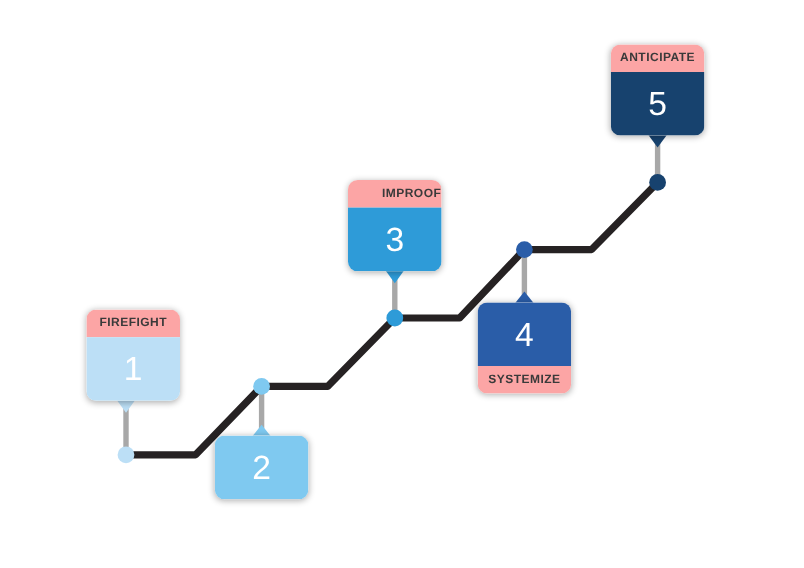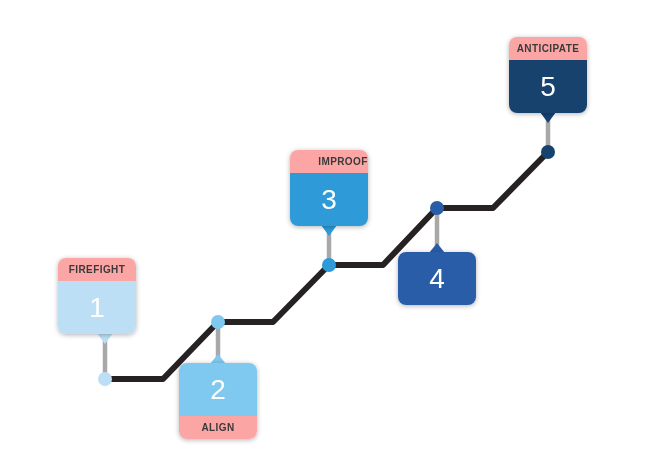--- a/index.html
+++ b/index.html
@@ -70,37 +70,37 @@
     <polygon points="429,253 445,253 437,243" fill="#2A5DA8"></polygon>
     <polygon points="540,112 556,112 548,123" fill="#17426E"></polygon>
 
     <circle cx="105" cy="379" r="7" fill="#BCDFF6"></circle>
     <circle cx="218" cy="322" r="7" fill="#7FC9F0"></circle>
     <circle cx="329" cy="265" r="7" fill="#2E9BD8"></circle>
     <circle cx="437" cy="208" r="7" fill="#2A5DA8"></circle>
     <circle cx="548" cy="152" r="7" fill="#17426E"></circle>
   </svg>
 
-  <div class="card" style="left:58px; top:258px">
+  <div class="card" style="left:72px; top:258px">
     <div class="card-label" style="color: rgb(58, 58, 58);">FIREFIGHT</div>
     <div class="card-number" style="background-color: rgb(188, 223, 246);">1</div>
   </div>
 
   <div class="card" style="left:179px; top:363px">
     <div class="card-number" style="background-color: rgb(127, 201, 240);">2</div>
-    <div class="card-label" style="color: rgb(58, 58, 58);">ALIGN</div>
   </div>
 
   <div class="card" style="left:290px; top:150px">
     <div class="card-label" style="color: rgb(58, 58, 58); padding-left: 28px;">IMPROOF</div>
     <div class="card-number" style="background-color: rgb(46, 155, 216);">3</div>
   </div>
 
   <div class="card" style="left:398px; top:252px">
     <div class="card-number" style="background-color: rgb(42, 93, 168);">4</div>
+    <div class="card-label" style="color: rgb(58, 58, 58);">SYSTEMIZE</div>
   </div>
 
   <div class="card" style="left:509px; top:37px">
     <div class="card-label" style="color: rgb(58, 58, 58);">ANTICIPATE</div>
     <div class="card-number" style="background-color: rgb(23, 66, 110);">5</div>
   </div>
 
 </div>
 
 </body></html>

